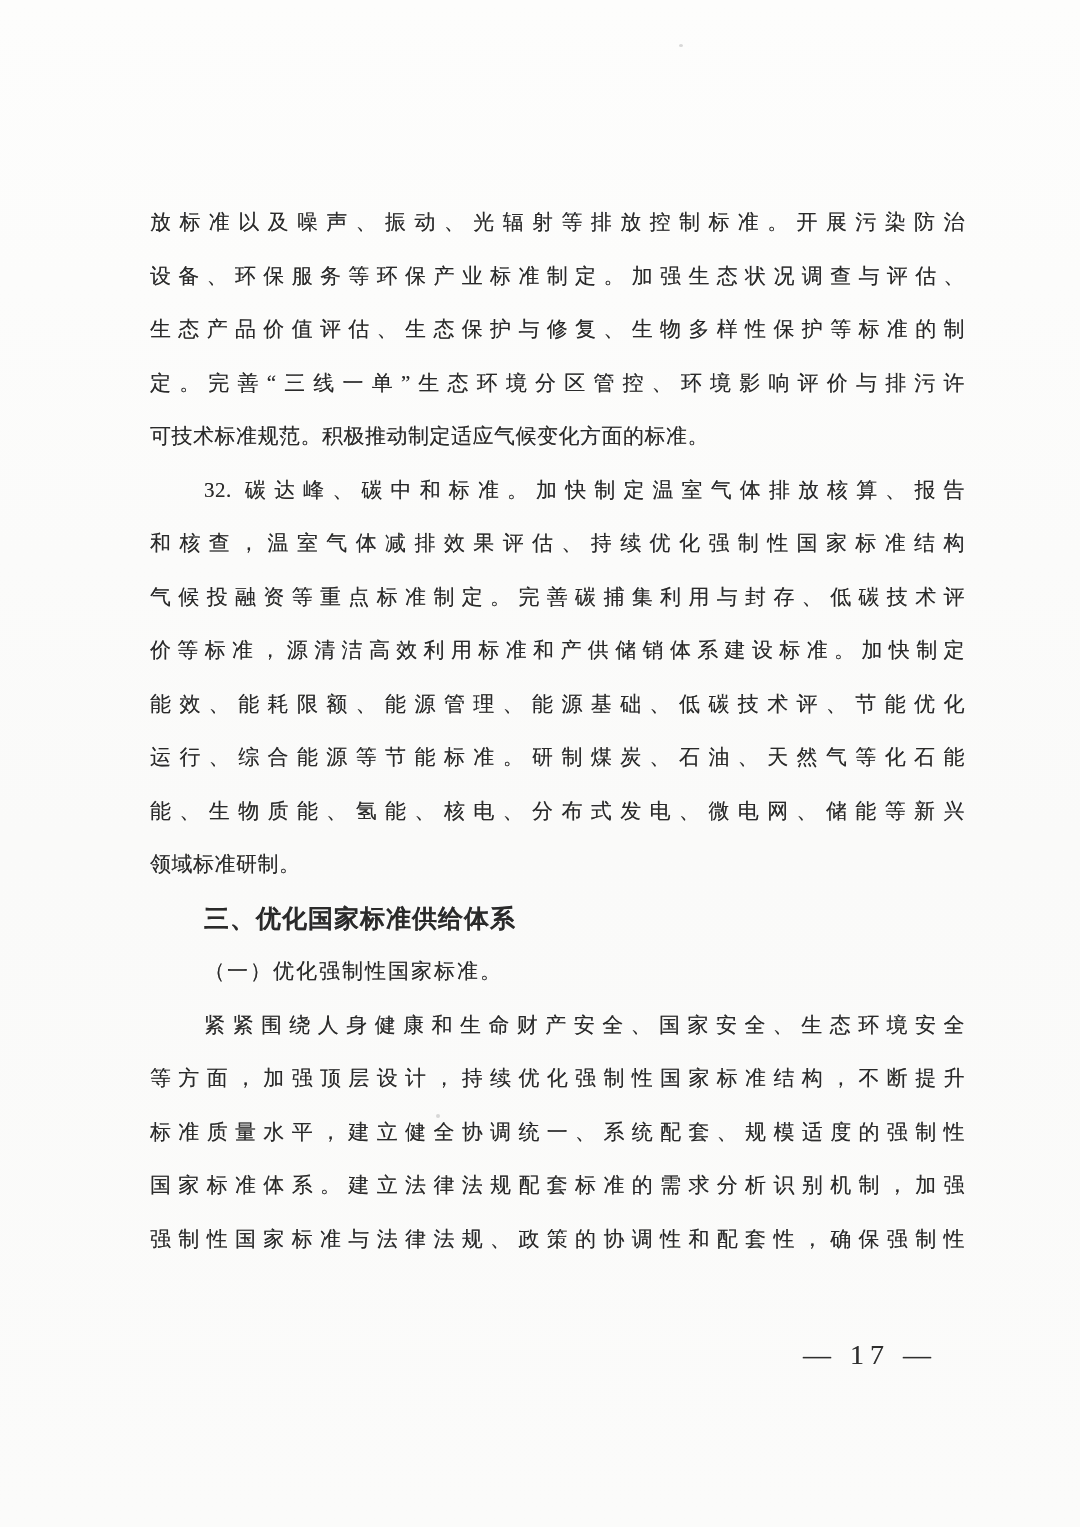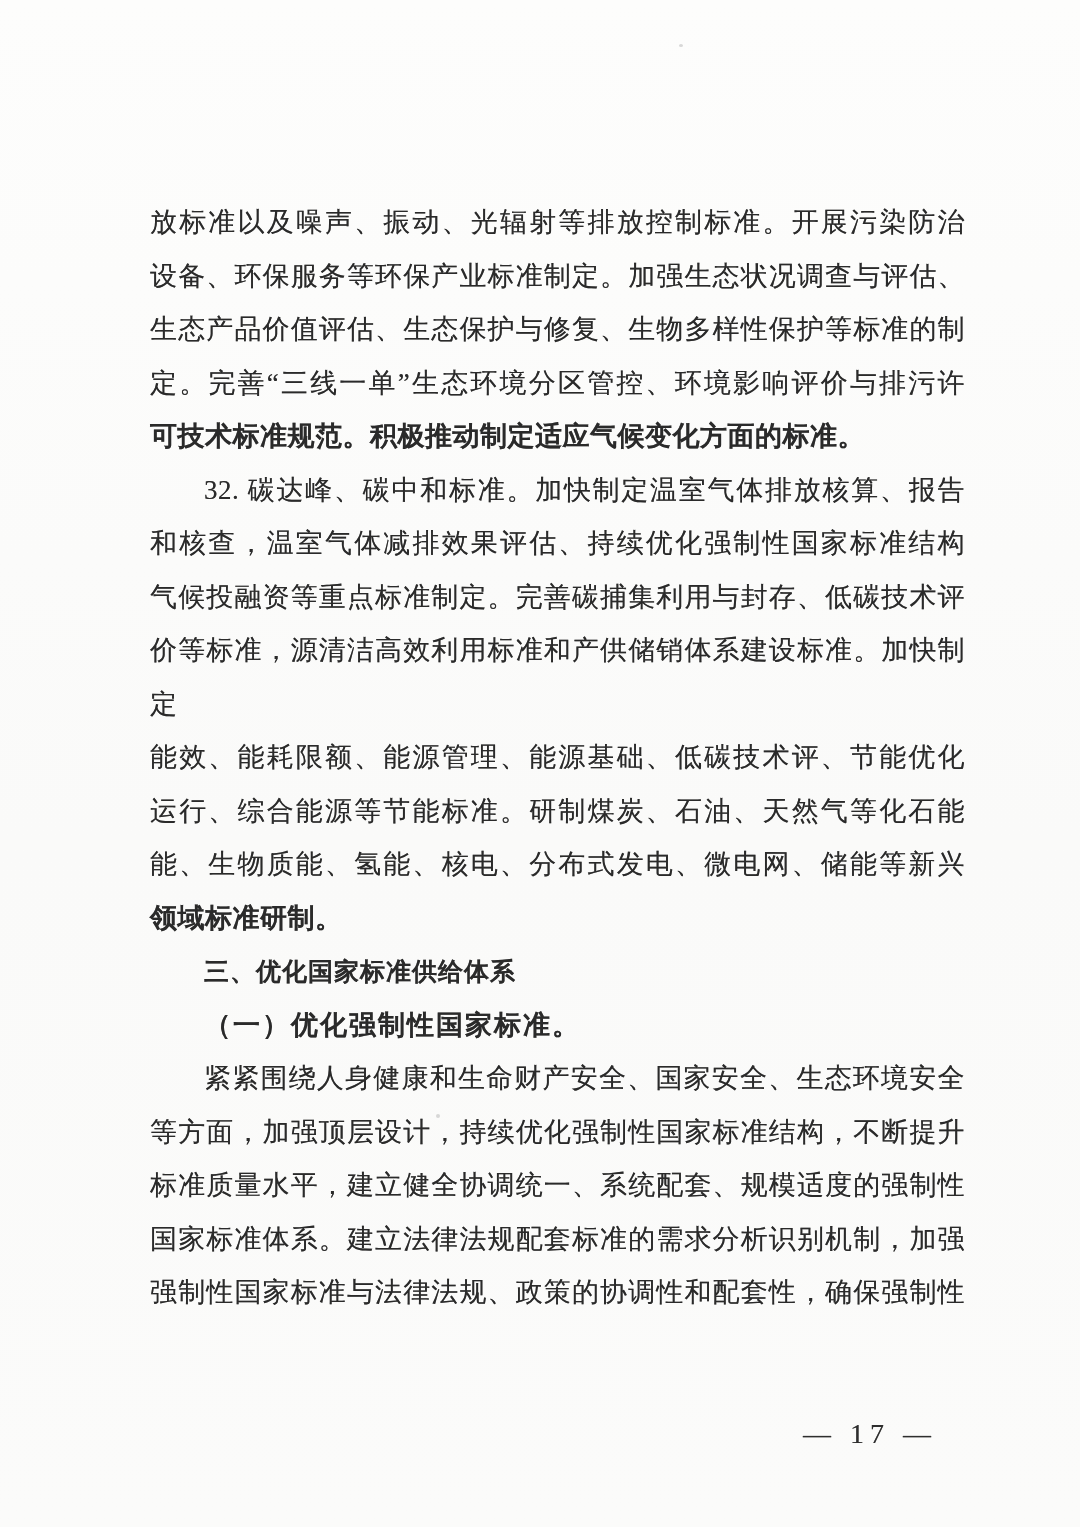--- a/index.html
+++ b/index.html
@@ -29,50 +29,49 @@
   .speck.s2 { left: 436px; top: 1114px; width: 4px; height: 4px; }
   .doc-body {
     position: absolute;
     left: 150px;
     top: 196px;
     width: 815px;
     color: #2a2a2a;
   }
   .block { margin: 0; }
   .line {
-    font-size: 27px;
+    font-size: 21px;
     line-height: 53.5px;
     white-space: normal;
     letter-spacing: 0.5px;
     text-shadow: 0 0 0.6px rgba(40,40,40,0.55);
   }
   .line.fill {
     text-align: justify;
     text-align-last: justify;
     text-justify: inter-character;
   }
   .line.no-fill {
     text-align: left;
     text-align-last: left;
-    font-weight: bold;
   }
   .line.indent { padding-left: 54px; }
   .block.heading .line {
     font-family: "Liberation Sans", "DejaVu Sans", sans-serif;
     font-weight: 700;
     font-size: 25px;
     letter-spacing: 1px;
   }
   .block.subheading .line {
     letter-spacing: 2px;
   }
   .page-footer {
     position: absolute;
     left: 150px;
-    top: 1407px;
+    top: 1328px;
     width: 815px;
     text-align: right;
     padding-right: 28px;
     box-sizing: border-box;
   }
   .page-number {
     font-size: 28px;
     line-height: 53px;
     color: #2e2e2e;
     letter-spacing: 6px;

